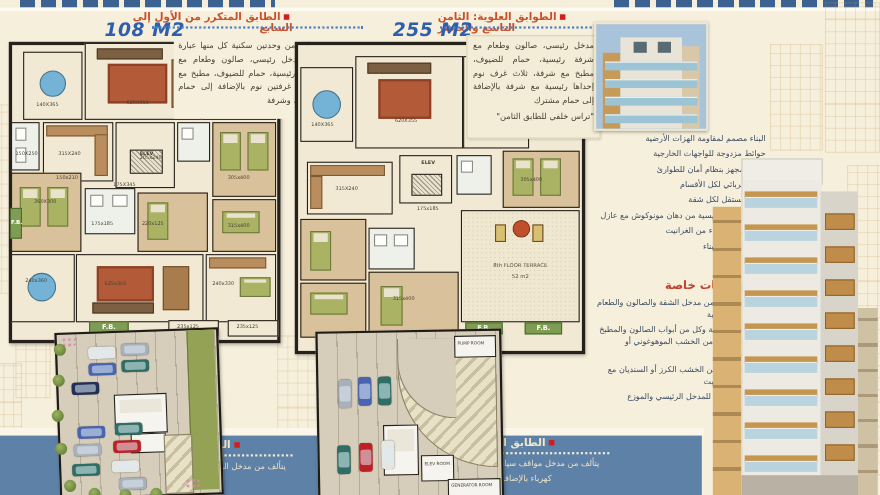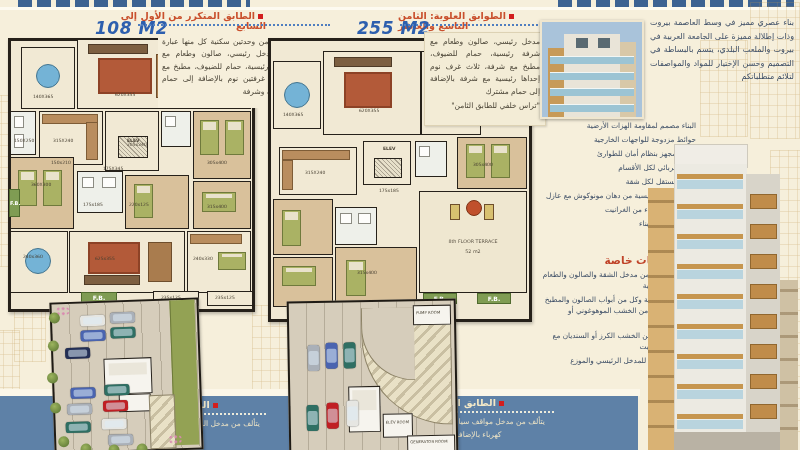--- a/index.html
+++ b/index.html
@@ -261,21 +261,20 @@
     <div class="abs" style="left:22px;top:12px;width:56px;height:83px;background:#e9e4d8;"></div>
     <div class="abs" style="left:78px;top:20px;width:16px;height:75px;background:#d8c8a8;"></div>
     <div class="abs" style="left:8px;top:34px;width:84px;height:7px;background:#9cc4d4;border-top:1px solid #f2f6f4;"></div>
     <div class="abs" style="left:8px;top:50px;width:84px;height:7px;background:#9cc4d4;border-top:1px solid #f2f6f4;"></div>
     <div class="abs" style="left:8px;top:66px;width:84px;height:7px;background:#9cc4d4;border-top:1px solid #f2f6f4;"></div>
     <div class="abs" style="left:8px;top:82px;width:84px;height:7px;background:#9cc4d4;border-top:1px solid #f2f6f4;"></div>
     <div class="abs" style="left:34px;top:16px;width:12px;height:10px;background:#5a6a72;"></div>
     <div class="abs" style="left:56px;top:16px;width:12px;height:10px;background:#5a6a72;"></div>
   </div>
 
-  <div class="abs ar intro" style="left:650px;top:16px;width:144px;">بناء عصري مميز في وسط العاصمة بيروت وذات إطلالة مميزة على الجامعة العربية في بيروت والملعب البلدي، يتسم بالبساطة في التصميم وحسن الإختيار للمواد والمواصفات لتلائم متطلباتكم</div>
 
   <div class="abs ar" style="left:540px;top:117px;width:156px;">
     <ul id="general-list" style="margin:4px 0 0;padding:0;">
         <li class="spec-li">البناء مصمم لمقاومة الهزات الأرضية</li>
         <li class="spec-li">حوائط مزدوجة للواجهات الخارجية</li>
         <li class="spec-li">مصعد مجهز بنظام أمان للطوارئ</li>
         <li class="spec-li">مواد كهربائي لكل الأقسام</li>
         <li class="spec-li">خزان مستقل لكل شقة</li>
         <li class="spec-li">واجهة البناء الرئيسية من دهان مونوكوش مع عازل</li>
         <li class="spec-li">مدخل ودرج البناء من الغرانيت</li>

